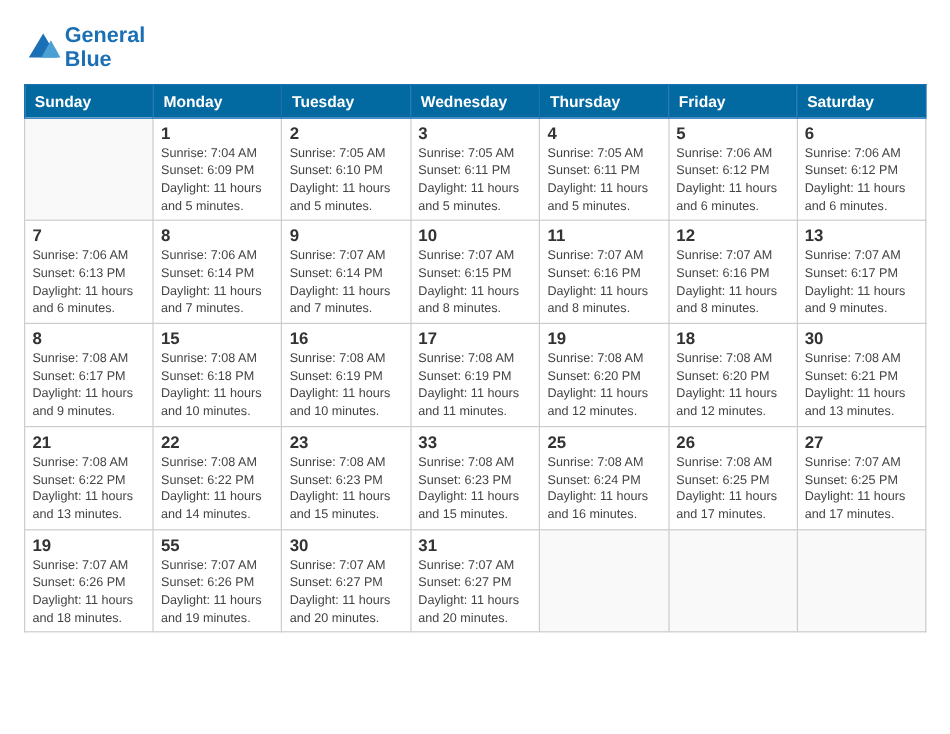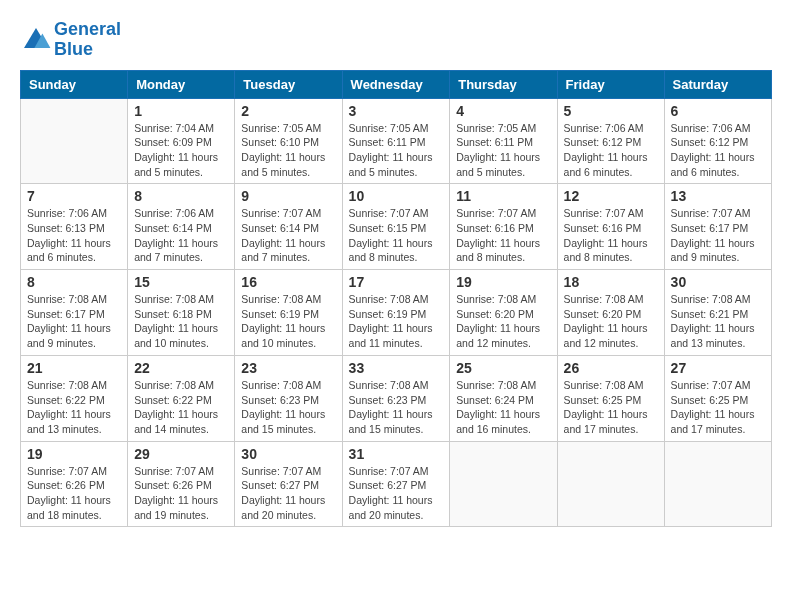--- a/index.html
+++ b/index.html
@@ -318,21 +318,21 @@
       </tr>
       <tr class="week-row">
         <td>
           <span class="day-number">19</span>
           <div class="day-info" style="white-space: pre-wrap;">Sunrise: 7:07 AM
 Sunset: 6:26 PM
 Daylight: 11 hours
 and 18 minutes.</div>
         </td>
         <td>
-          <span class="day-number">29</span>
+          <span class="day-number">55</span>
           <div class="day-info" style="white-space: pre-wrap;">Sunrise: 7:07 AM
 Sunset: 6:26 PM
 Daylight: 11 hours
 and 19 minutes.</div>
         </td>
         <td>
           <span class="day-number">30</span>
           <div class="day-info" style="white-space: pre-wrap;">Sunrise: 7:07 AM
 Sunset: 6:27 PM
 Daylight: 11 hours

